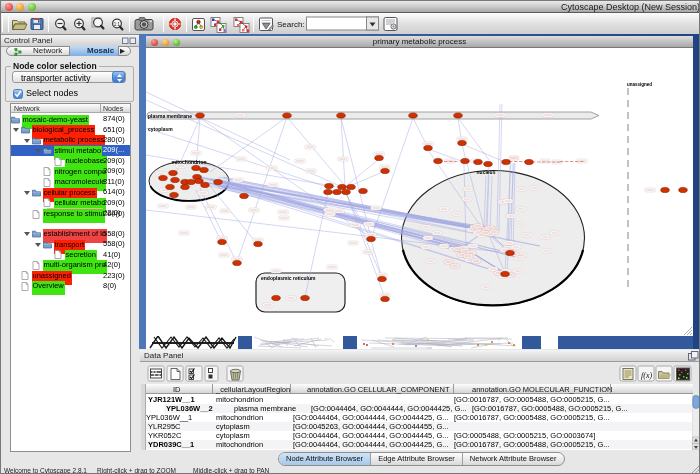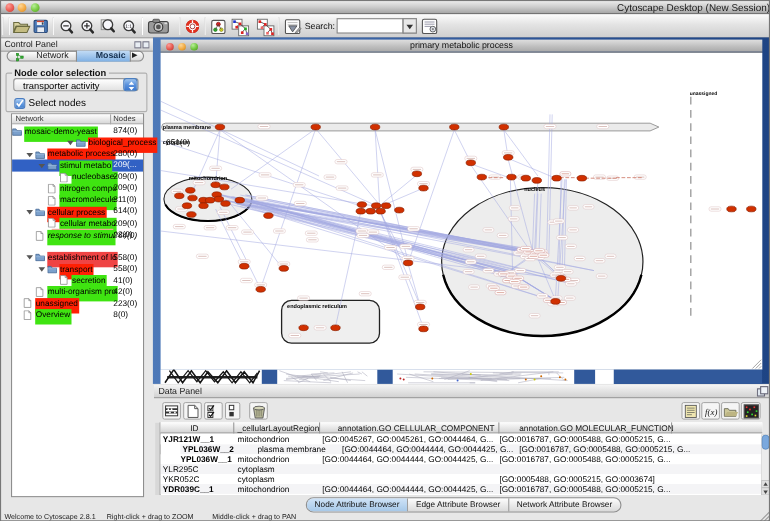--- a/index.html
+++ b/index.html
@@ -681,21 +681,21 @@
 <div class="trow" style="top:10.2px;">
       <span style="left:0px;position:absolute">
         <svg width="9" height="8" viewBox="0 0 9 8" style="position:absolute;top:1.5px">
           <path d="M0.5 2 L0.5 7 L8.5 7 L8.5 2.8 L4.5 2.8 L3.5 1.2 L0.5 1.2 Z" fill="#7ba0cc" stroke="#3f6391" stroke-width="0.7"></path>
           <path d="M0.5 3.4 H8.5" stroke="#9cbbdd" stroke-width="0.7"></path>
         </svg>
       </span>
       <span class="tlab" style="left:10.5px;background:#3fe411;max-width:89.5px;overflow:hidden;display:inline-block">mosaic-demo-yeast</span>
       <span class="tcount" style="color:#000;position:absolute">874(0)</span>
     </div>
-<div class="trow" style="top:20.619999999999997px;margin-left:48px;">
+<div class="trow" style="top:20.619999999999997px;">
       <span class="tri" style="left:2px"></span>
       <span style="left:10px;position:absolute">
         <svg width="9" height="8" viewBox="0 0 9 8" style="position:absolute;top:1.5px">
           <path d="M0.5 2 L0.5 7 L8.5 7 L8.5 2.8 L4.5 2.8 L3.5 1.2 L0.5 1.2 Z" fill="#7ba0cc" stroke="#3f6391" stroke-width="0.7"></path>
           <path d="M0.5 3.4 H8.5" stroke="#9cbbdd" stroke-width="0.7"></path>
         </svg>
       </span>
       <span class="tlab" style="left:20.5px;background:#ff2004;max-width:79.5px;overflow:hidden;display:inline-block">biological_process</span>
       <span class="tcount" style="color:#000;position:absolute">651(0)</span>
     </div>
@@ -775,21 +775,21 @@
 <div class="trow" style="top:103.98px;">
       <span style="left:32px;position:absolute">
         <svg width="8" height="9" viewBox="0 0 8 9" style="position:absolute;top:0.8px">
           <path d="M1 0.5 H5.2 L7 2.3 V8.5 H1 Z" fill="#fff" stroke="#8a8a8a" stroke-width="0.7"></path>
           <path d="M5.2 0.5 V2.3 H7" fill="none" stroke="#8a8a8a" stroke-width="0.7"></path>
         </svg>
       </span>
       <span class="tlab" style="left:36px;background:#fca5a5;max-width:57.5px;overflow:hidden;display:inline-block">cell communicat</span>
       <span class="tcount" style="color:#000;position:absolute">22(0)</span>
     </div>
-<div class="trow" style="top:105px;font-style:italic;">
+<div class="trow" style="top:105px;">
       <span style="left:21px;position:absolute">
         <svg width="8" height="9" viewBox="0 0 8 9" style="position:absolute;top:0.8px">
           <path d="M1 0.5 H5.2 L7 2.3 V8.5 H1 Z" fill="#fff" stroke="#8a8a8a" stroke-width="0.7"></path>
           <path d="M5.2 0.5 V2.3 H7" fill="none" stroke="#8a8a8a" stroke-width="0.7"></path>
         </svg>
       </span>
       <span class="tlab" style="left:31.5px;background:#3fe411;max-width:68.5px;overflow:hidden;display:inline-block">response to stimul</span>
       <span class="tcount" style="color:#000;position:absolute">264(0)</span>
     </div>
 <div class="trow" style="top:124.82000000000001px;">
@@ -917,42 +917,43 @@
 <span class="abs" style="left:326px;top:1px">annotation.GO MOLECULAR_FUNCTION</span>
 <span class="abs" style="left:66px;top:0;width:1px;height:10px;background:#999"></span>
 <span class="abs" style="left:144px;top:0;width:1px;height:10px;background:#999"></span>
 <span class="abs" style="left:307px;top:0;width:1px;height:10px;background:#999"></span>
 <span class="abs" style="left:464px;top:0;width:1px;height:10px;background:#999"></span>
 </div>
   </div>
 <div class="abs" style="left:146px;top:395px;width:546px;height:9px;background:#fff;font-size:7.5px;color:#000;white-space:nowrap">
 <span class="abs" style="left:2px;font-weight:bold">YJR121W__1</span>
 <span class="abs" style="left:70px">mitochondrion</span>
-<span class="abs" style="left:147px">[GO:0045267, GO:0045261, GO:0044464, G...</span>
 <span class="abs" style="left:308px">[GO:0016787, GO:0005488, GO:0005215, G...</span>
   </div>
 <div class="abs" style="left:164px;top:404px;width:546px;height:9px;background:#f4f4f6;font-size:7.5px;color:#000;white-space:nowrap">
 <span class="abs" style="left:2px;font-weight:bold">YPL036W__2</span>
 <span class="abs" style="left:70px">plasma membrane</span>
 <span class="abs" style="left:147px">[GO:0044464, GO:0044444, GO:0044425, G...</span>
 <span class="abs" style="left:308px">[GO:0016787, GO:0005488, GO:0005215, G...</span>
   </div>
 <div class="abs" style="left:146px;top:413px;width:546px;height:9px;background:#fff;font-size:7.5px;color:#000;white-space:nowrap">
-<span class="abs" style="left:18px;font-weight:bold">YPL036W__1</span>
+<span class="abs" style="left:0;font-weight:normal">YPL036W__1</span>
 <span class="abs" style="left:70px">mitochondrion</span>
 <span class="abs" style="left:147px">[GO:0044464, GO:0044444, GO:0044425, G...</span>
 <span class="abs" style="left:308px">[GO:0016787, GO:0005488, GO:0005215, G...</span>
   </div>
 <div class="abs" style="left:146px;top:422px;width:546px;height:9px;background:#f4f4f6;font-size:7.5px;color:#000;white-space:nowrap">
 <span class="abs" style="left:2px;font-weight:normal">YLR295C</span>
 <span class="abs" style="left:70px">cytoplasm</span>
+<span class="abs" style="left:147px">[GO:0045263, GO:0044444, GO:0044455, G...</span>
   </div>
 <div class="abs" style="left:146px;top:431px;width:546px;height:9px;background:#fff;font-size:7.5px;color:#000;white-space:nowrap">
 <span class="abs" style="left:2px;font-weight:normal">YKR052C</span>
 <span class="abs" style="left:70px">cytoplasm</span>
+<span class="abs" style="left:147px">[GO:0044464, GO:0044444, GO:0044445, G...</span>
 <span class="abs" style="left:308px">[GO:0005488, GO:0005215, GO:0003674]</span>
   </div>
 <div class="abs" style="left:146px;top:440px;width:546px;height:9px;background:#f4f4f6;font-size:7.5px;color:#000;white-space:nowrap">
 <span class="abs" style="left:2px;font-weight:bold">YDR039C__1</span>
 <span class="abs" style="left:70px">mitochondrion</span>
 <span class="abs" style="left:147px">[GO:0044464, GO:0044444, GO:0044425, G...</span>
 <span class="abs" style="left:308px">[GO:0016787, GO:0005488, GO:0005215, G...</span>
   </div>
 <svg class="abs" style="left:692px;top:395px" width="8" height="55" viewBox="0 0 8 55">
 <rect x="0" y="0" width="8" height="55" fill="#ececec" stroke="#bbb" stroke-width="0.5"></rect>

